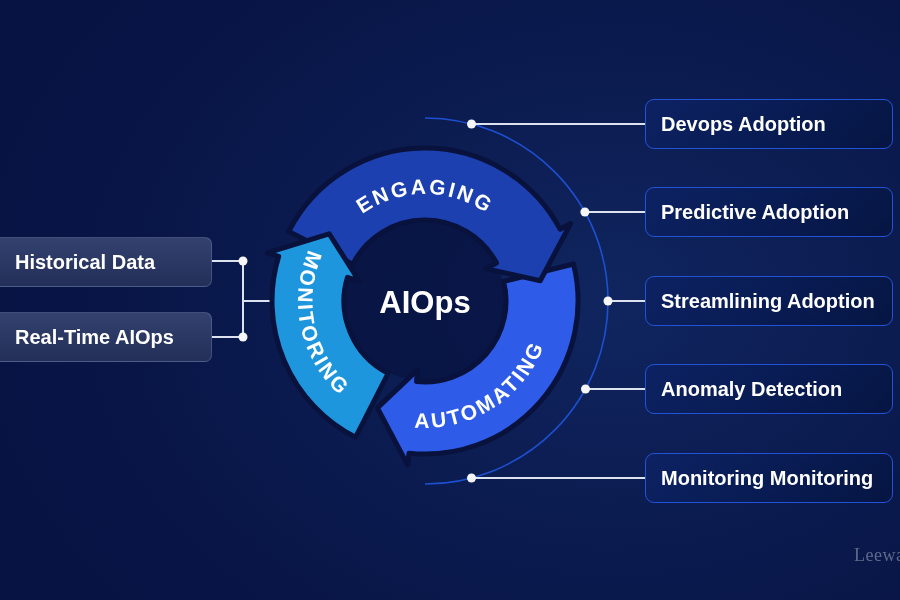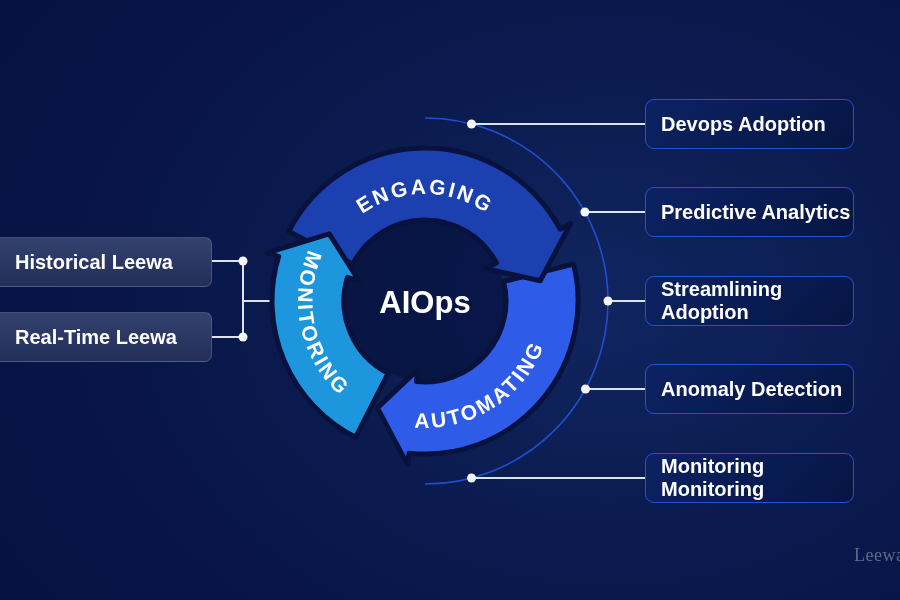--- a/index.html
+++ b/index.html
@@ -17,21 +17,21 @@
   .arc-label{fill:#ffffff;font-size:21px;font-weight:700;letter-spacing:2.5px;}
   .center-label{fill:#ffffff;font-size:31px;font-weight:700;text-anchor:middle;}
   .lbox{
     position:absolute;left:-18px;width:230px;height:50px;box-sizing:border-box;
     border-radius:7px;border:1px solid rgba(170,190,235,0.22);
     background:linear-gradient(180deg,#33416f 0%,#232f58 100%);
     display:flex;align-items:center;padding-left:32px;
     color:#fff;font-size:20px;font-weight:700;
   }
   .rbox{
-    position:absolute;left:645px;width:209px;height:50px;box-sizing:border-box;
+    position:absolute;left:645px;width:248px;height:50px;box-sizing:border-box;
     border-radius:9px;border:1.5px solid var(--box-border,#2353d4);
     background:linear-gradient(135deg,#0d2263 0%,#081b52 55%,#061542 100%);
     display:flex;align-items:center;padding-left:15px;
     color:#fff;font-size:20px;font-weight:600;
   }
   .watermark{
     position:absolute;left:854px;top:545px;white-space:nowrap;
     font-family:"Liberation Serif",serif;font-size:18px;color:#5e6a8c;letter-spacing:.5px;
   }
 </style>
@@ -85,31 +85,31 @@
       <textPath href="#tp-automating" startOffset="50%" text-anchor="middle">AUTOMATING</textPath>
     </text>
     <text class="arc-label">
       <textPath href="#tp-monitoring" startOffset="50%" text-anchor="middle">MONITORING</textPath>
     </text>
 
     <text class="center-label" x="425" y="313">AIOps</text>
   </svg>
 
   <div class="lbox" style="top:237px">
-    <span>Historical Leewa</span>
+    <span>Historical Data</span>
   </div>
   <div class="lbox" style="top:312px">
-    <span>Real-Time Leewa</span>
+    <span>Real-Time AIOps</span>
   </div>
 
   <div class="rbox" style="top:99px">
     <span>Devops Adoption</span>
   </div>
   <div class="rbox" style="top:187px">
-    <span>Predictive Analytics</span>
+    <span>Predictive Adoption</span>
   </div>
   <div class="rbox" style="top:276px">
     <span>Streamlining Adoption</span>
   </div>
   <div class="rbox" style="top:364px">
     <span>Anomaly Detection</span>
   </div>
   <div class="rbox" style="top:453px">
     <span>Monitoring Monitoring</span>
   </div>

